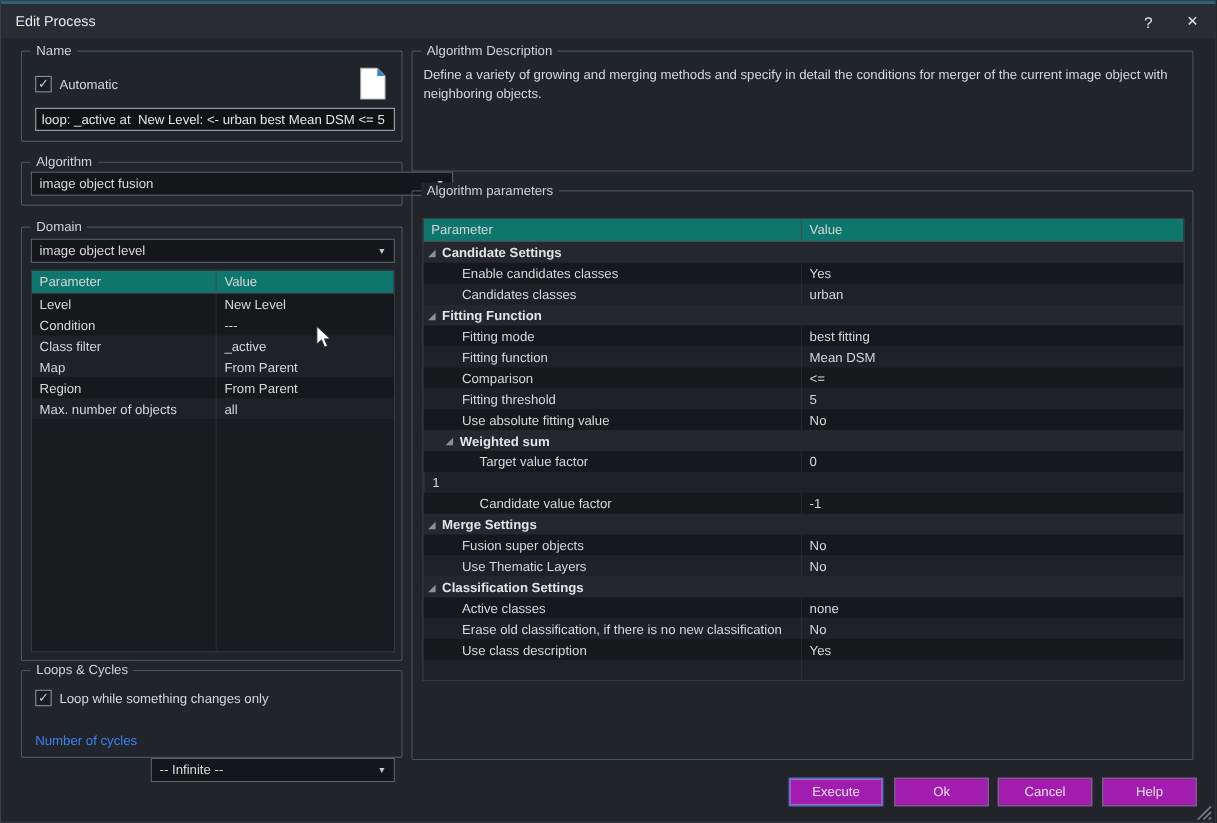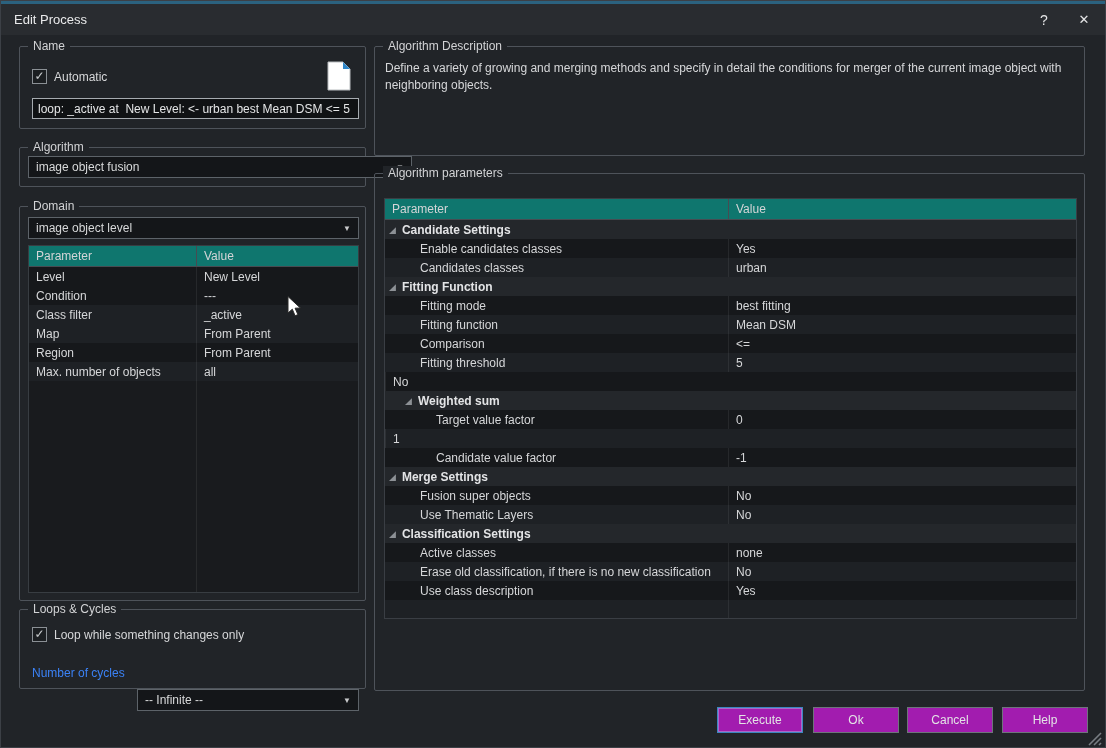--- a/index.html
+++ b/index.html
@@ -189,20 +189,21 @@
           </div>
           <div class="trow dark">
             <div class="cp" style="width: 343px; padding-left: 35px;">Comparison</div>
             <div class="cv">&lt;=</div>
           </div>
           <div class="trow alt">
             <div class="cp" style="width: 343px; padding-left: 35px;">Fitting threshold</div>
             <div class="cv">5</div>
           </div>
           <div class="trow dark">
+            <div class="cp" style="width: 343px; padding-left: 35px;">Use absolute fitting value</div>
             <div class="cv">No</div>
           </div>
           <div class="trow grouprow">
             <span class="tri" style="margin-left: 20px;">◢</span>
             <span class="glabel">Weighted sum</span>
           </div>
           <div class="trow dark">
             <div class="cp" style="width: 343px; padding-left: 51px;">Target value factor</div>
             <div class="cv">0</div>
           </div>

